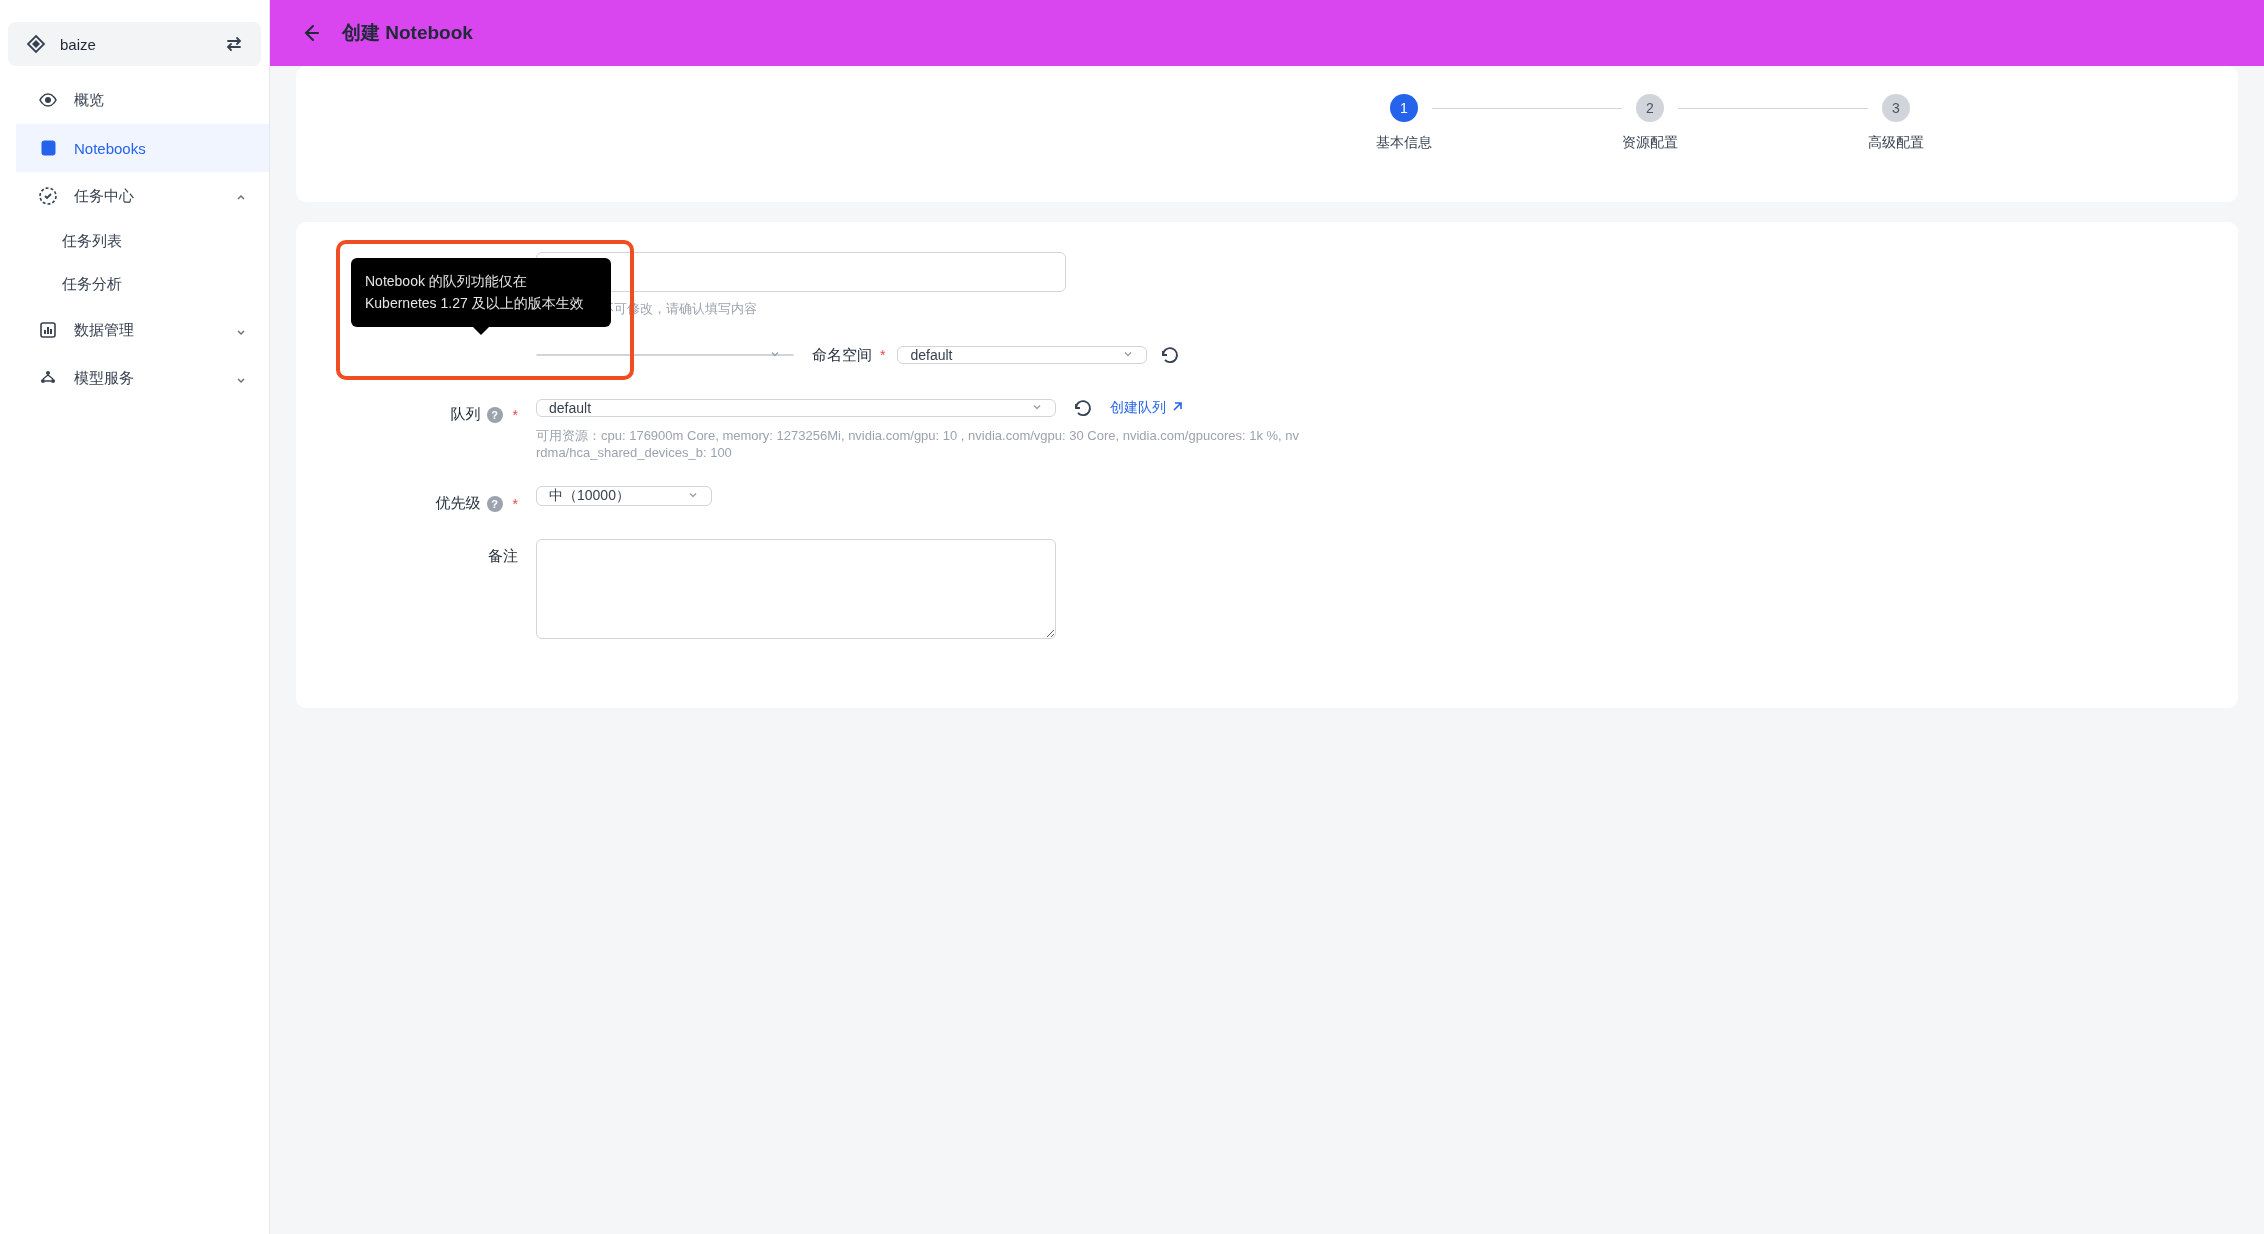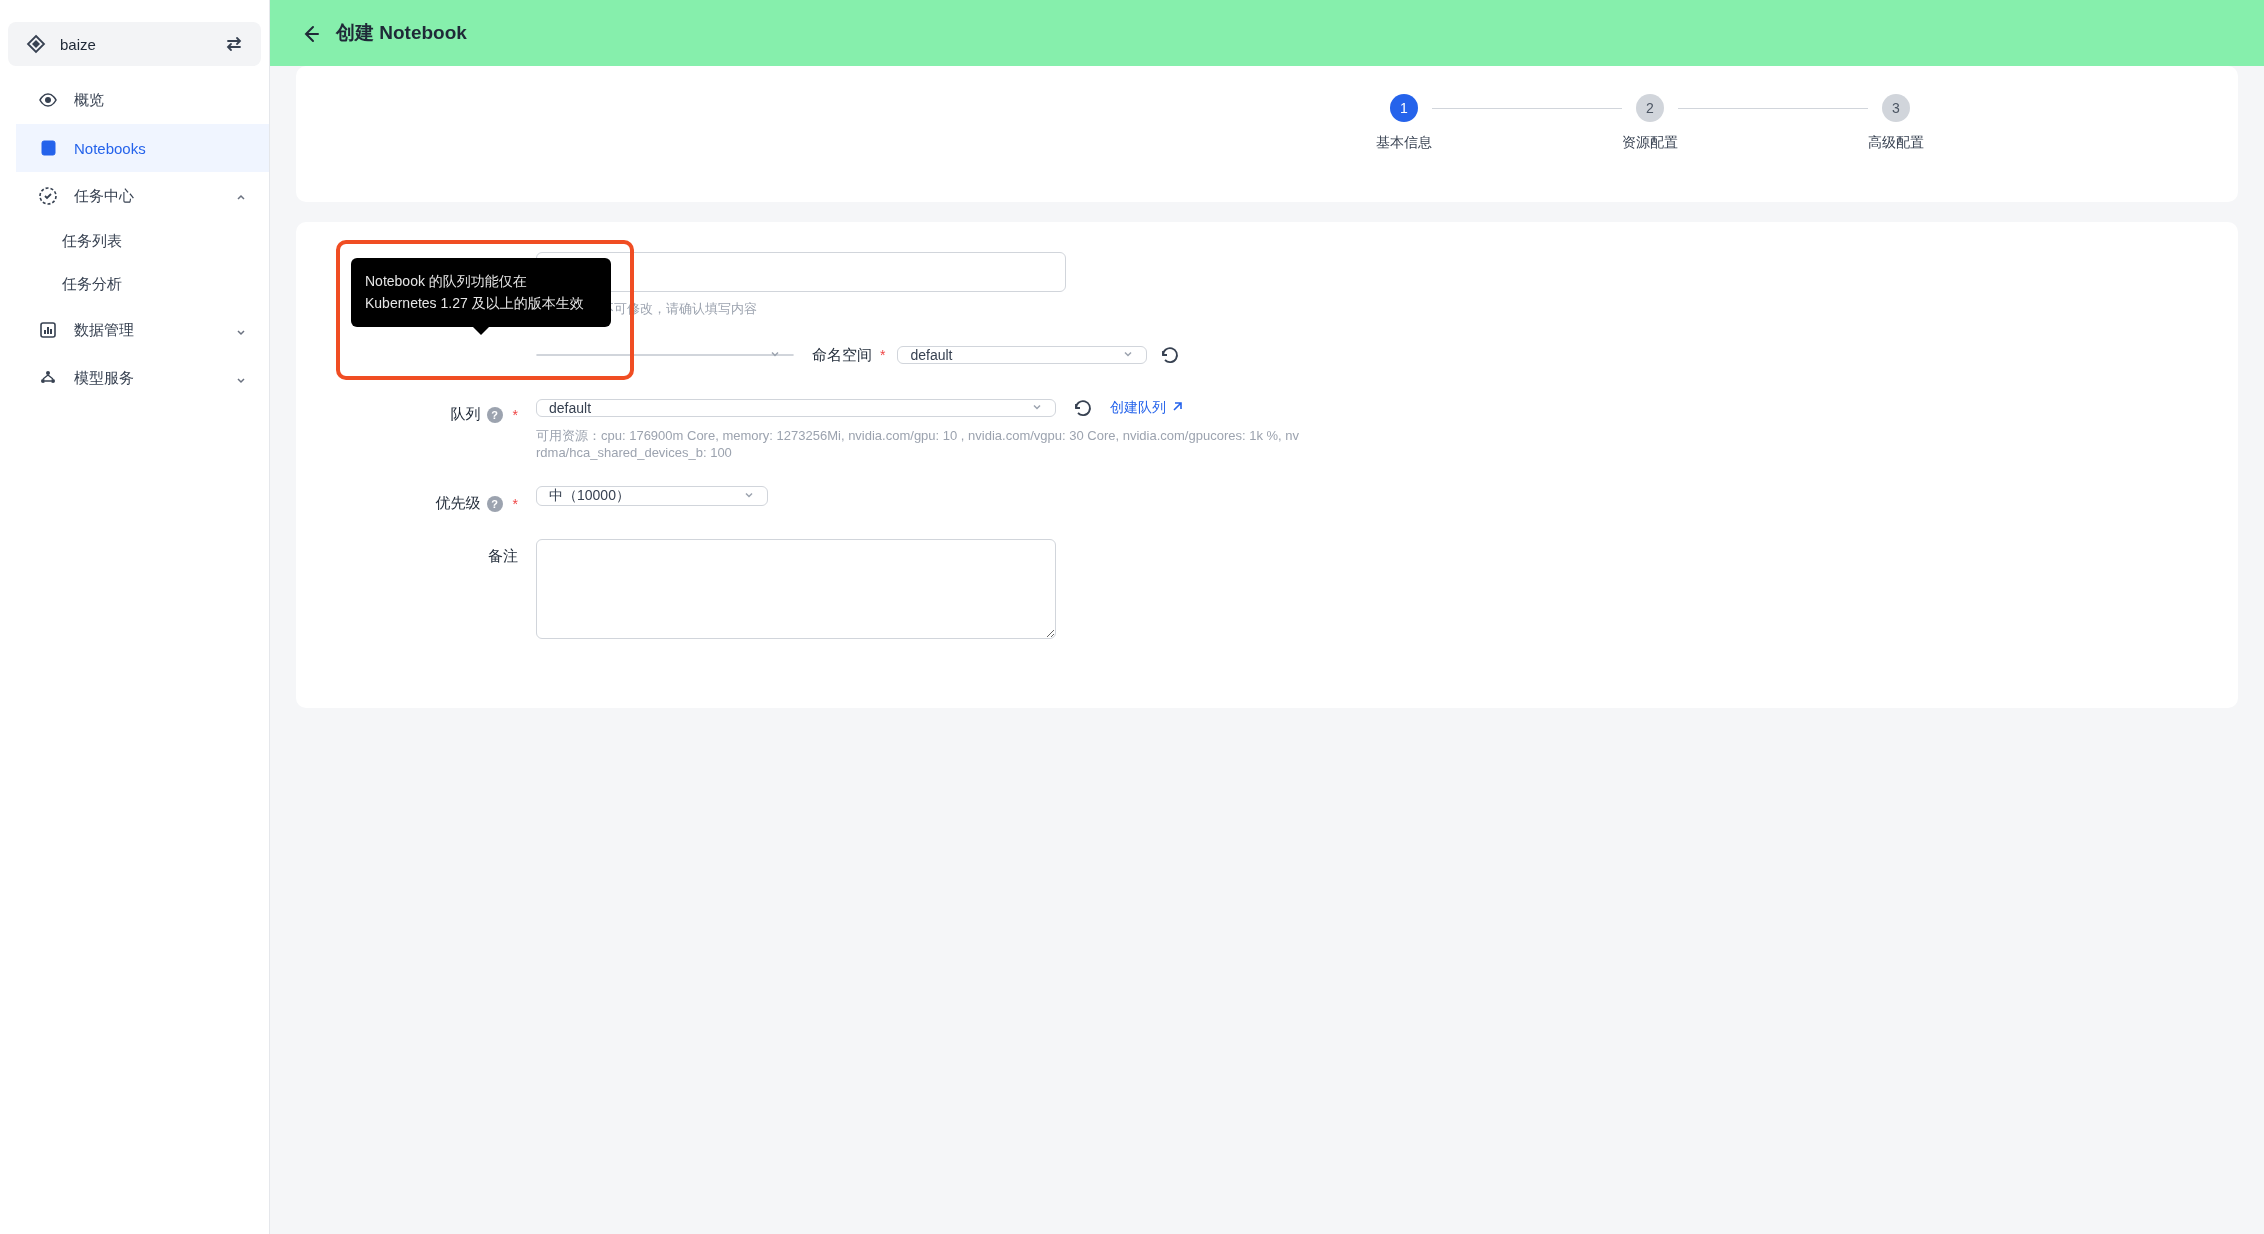--- a/index.html
+++ b/index.html
@@ -111,24 +111,24 @@
     .nav-sub .nav-item {
       padding: 12px 22px 12px 14px;
     }
     .main {
       flex: 1;
       display: flex;
       flex-direction: column;
     }
     .page-header {
       display: flex;
-      align-items: flex-end;
+      align-items: center;
       padding: 20px 28px;
-      gap: 14px;
-      background: #86efac;
+      gap: 20px;
+      background: #d946ef;
     }
     .back-btn {
       width: 24px;
       height: 24px;
       cursor: pointer;
     }
     .page-title {
       font-size: 19px;
       font-weight: 600;
       color: #1f2937;
@@ -308,21 +308,21 @@
       border-bottom: 0;
     }
     .highlight-box {
       position: absolute;
       border: 4px solid #f04d23;
       border-radius: 10px;
       pointer-events: none;
       z-index: 10;
     }
     .select-small {
-      width: 232px;
+      width: 176px;
     }
     .field-inline-group {
       display: flex;
       align-items: center;
       gap: 16px;
     }
     .hidden-select-wrap {
       position: relative;
       width: 258px;
     }

